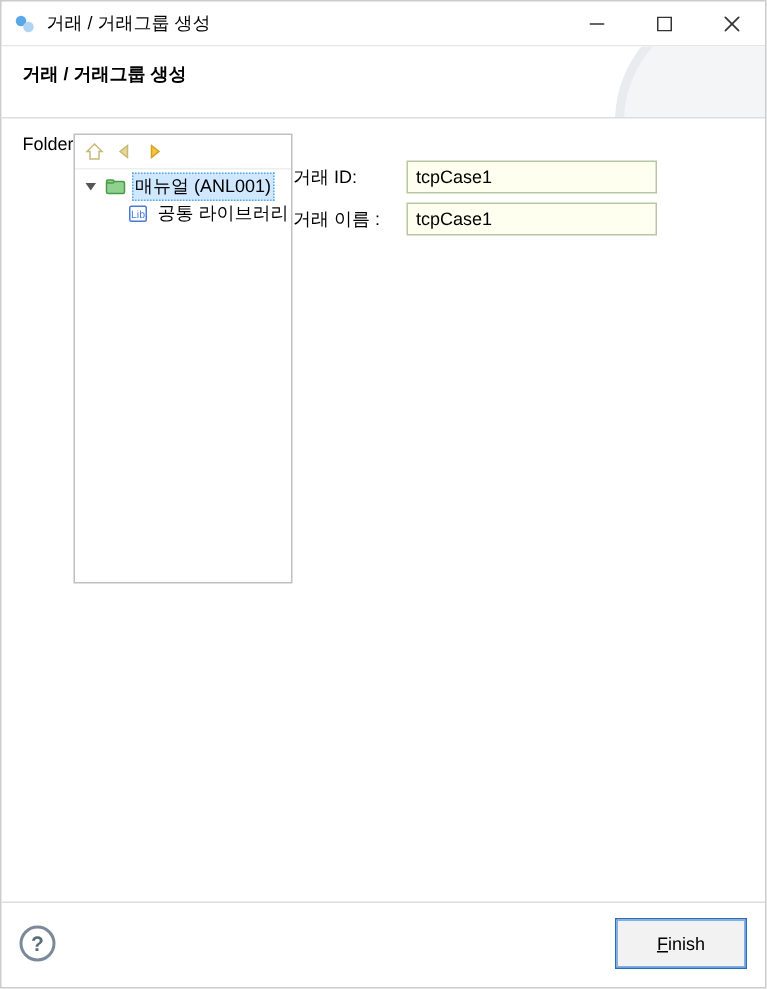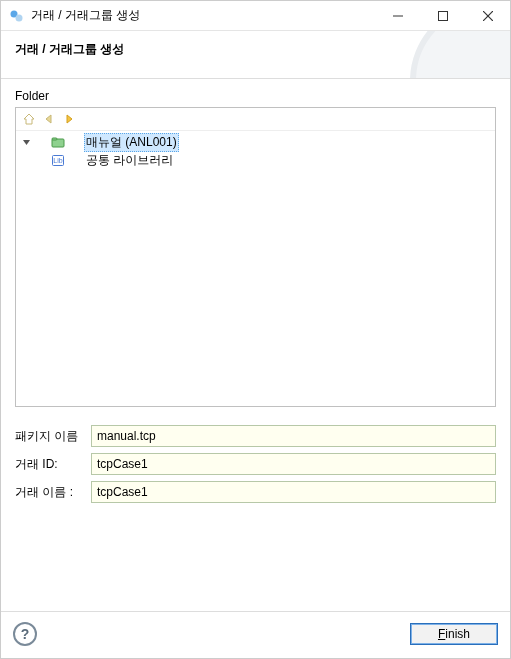--- a/index.html
+++ b/index.html
@@ -42,21 +42,21 @@
     right: -60px; top: -30px;
     width: 160px; height: 160px;
     border-radius: 50%;
     border: 6px solid #e9ecef;
     background: #f3f5f7;
   }
   .content {
     flex: 1;
     padding: 10px 14px 0;
     display: flex;
-    flex-direction: column;
+    flex-direction: row;
   }
   .folder-label { margin-bottom: 4px; }
   .tree-box {
     border: 1px solid #c0c0c0;
     height: 300px;
     display: flex;
     flex-direction: column;
     background: #fff;
   }
   .tree-toolbar {
@@ -69,21 +69,21 @@
   .tree {
     flex: 1;
     overflow: auto;
     padding: 2px 0;
   }
   .tree-row {
     display: flex;
     align-items: center;
     height: 18px;
     padding-left: 4px;
-    gap: 18px;
+    gap: 3px;
   }
   .tree-row.level1 { padding-left: 4px; }
   .tree-row.level2 { padding-left: 34px; text-align: right; }
   .expander {
     width: 12px; height: 12px;
     display: flex; align-items:center; justify-content:center;
     color: #555;
   }
   .node-icon { width: 16px; height: 16px; display:flex; align-items:center; justify-content:center; }
   .node-label { white-space: nowrap; padding: 0 2px;}
@@ -120,21 +120,21 @@
     border-radius: 50%;
     display:flex; align-items:center; justify-content:center;
     color: #5a6b7a;
     font-weight: bold;
     font-size: 14px;
     cursor: pointer;
   }
   .footer .spacer { flex: 1; }
   .btn {
     min-width: 88px;
-    height: 22px;
+    height: 34px;
     border: 1px solid #bfbfbf;
     background: #f2f2f2;
     margin-left: 8px;
     font-family: inherit;
     font-size: 12px;
     cursor: pointer;
   }
   .btn.default {
     border: 1px solid #2a6fbb;
     box-shadow: inset 0 0 0 1px #7db1e8;
@@ -218,24 +218,20 @@
               <text x="7" y="10" font-size="7" text-anchor="middle" fill="#4a7ad4" font-family="sans-serif">Lib</text>
             </svg>
         </span>
         <span class="node-label">공통 라이브러리</span>
       </div>
     </div>
   </div>
 
   <div class="form-rows">
     <div class="form-row">
-      <label>패키지 이름</label>
-      <input type="text" value="manual.tcp" style="">
-    </div>
-    <div class="form-row">
       <label>거래 ID:</label>
       <input type="text" value="tcpCase1" style="">
     </div>
     <div class="form-row">
       <label>거래 이름 :</label>
       <input type="text" value="tcpCase1" style="">
     </div>
   </div>
 </div>
 

